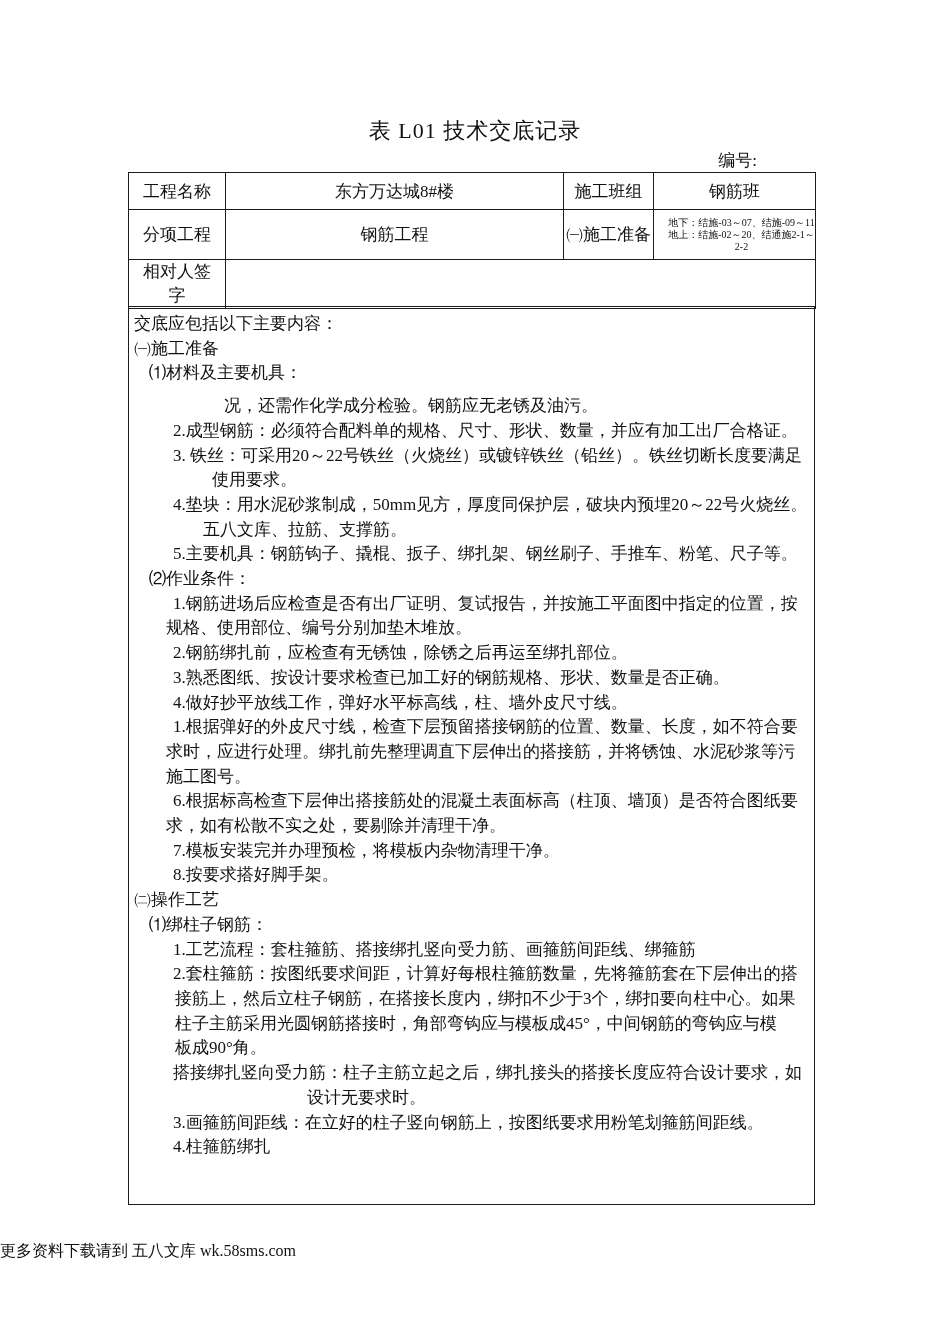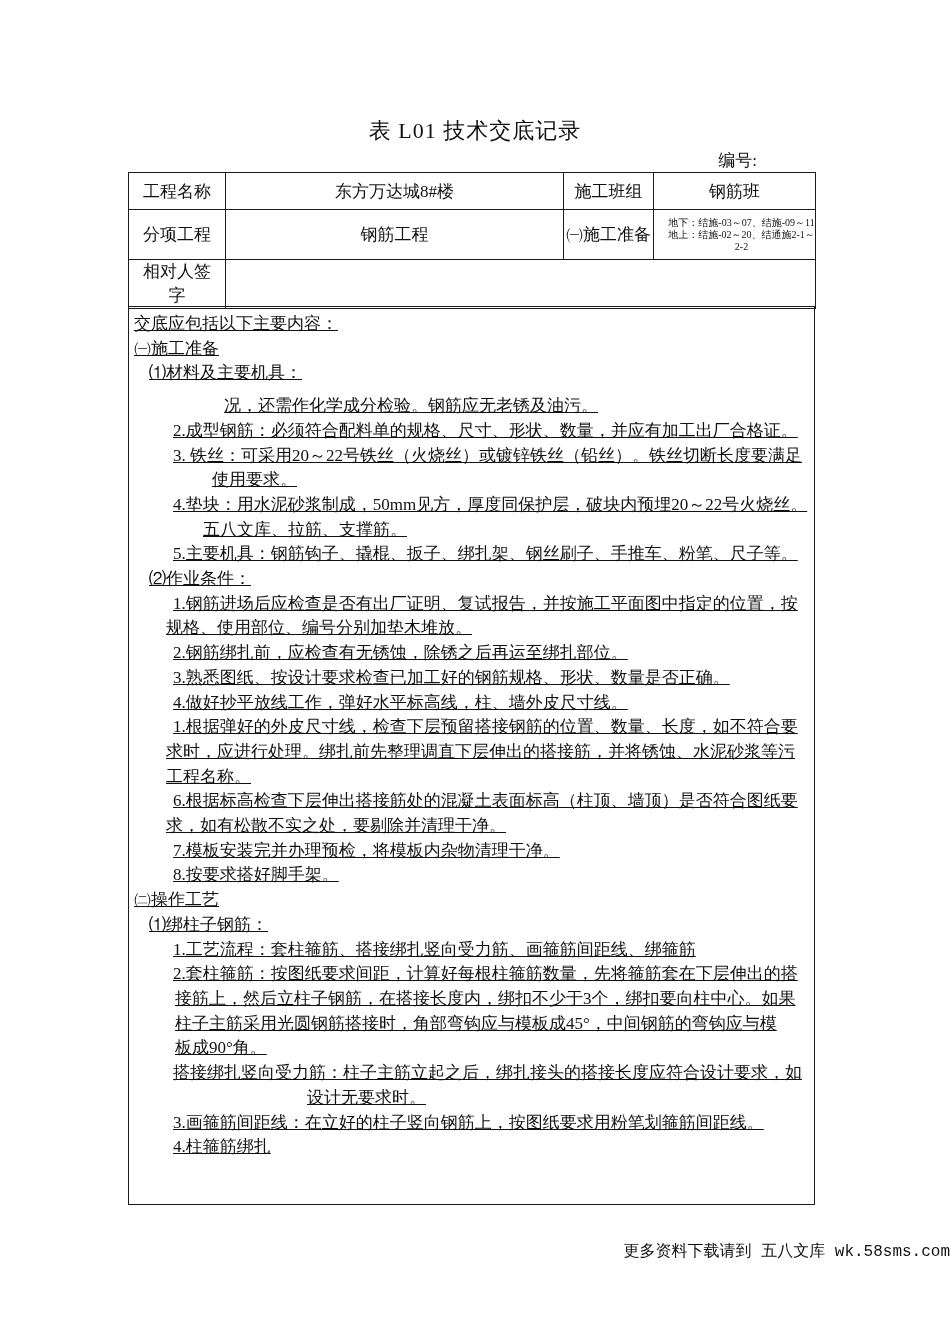--- a/index.html
+++ b/index.html
@@ -67,43 +67,41 @@
   .content-box {
     position: absolute;
     top: 306px;
     left: 128px;
     width: 687px;
     height: 899px;
     border: 1.6px solid #1c1c1c;
     padding-top: 5px;
     font-size: 17px;
     overflow: hidden;
-    text-decoration: underline;
   }
   .content-box .line {
     line-height: 24.7px;
     white-space: nowrap;
   }
   .ind0 { padding-left: 5px; }
   .ind1 { padding-left: 20px; }
   .ind2 { padding-left: 44px; }
   .ind3 { padding-left: 95px; margin-top: 8px; }
   .ind4 { padding-left: 83px; }
   .ind5 { padding-left: 74px; }
   .ind6 { padding-left: 37px; }
   .ind7 { padding-left: 46px; }
   .ind8 { padding-left: 178px; }
   .page-footer {
     position: absolute;
     top: 1241px;
     left: 0;
     width: 100%;
-    text-align: right;
+    text-align: left;
     font-size: 16px;
-    font-family: Liberation Mono, monospace;
   }
 </style>
 </head>
 <body>
 
 <div class="page">
 
   <div class="doc-title">表 L01 技术交底记录</div>
 
   <div class="doc-no-row">
@@ -156,21 +154,21 @@
       <div class="line ind5">五八文库、拉筋、支撑筋。</div>
       <div class="line ind2">5.主要机具：钢筋钩子、撬棍、扳子、绑扎架、钢丝刷子、手推车、粉笔、尺子等。</div>
       <div class="line ind1">⑵作业条件：</div>
       <div class="line ind2">1.钢筋进场后应检查是否有出厂证明、复试报告，并按施工平面图中指定的位置，按</div>
       <div class="line ind6">规格、使用部位、编号分别加垫木堆放。</div>
       <div class="line ind2">2.钢筋绑扎前，应检查有无锈蚀，除锈之后再运至绑扎部位。</div>
       <div class="line ind2">3.熟悉图纸、按设计要求检查已加工好的钢筋规格、形状、数量是否正确。</div>
       <div class="line ind2">4.做好抄平放线工作，弹好水平标高线，柱、墙外皮尺寸线。</div>
       <div class="line ind2">1.根据弹好的外皮尺寸线，检查下层预留搭接钢筋的位置、数量、长度，如不符合要</div>
       <div class="line ind6">求时，应进行处理。绑扎前先整理调直下层伸出的搭接筋，并将锈蚀、水泥砂浆等污</div>
-      <div class="line ind6">工程名称。</div>
+      <div class="line ind6">施工图号。</div>
       <div class="line ind2">6.根据标高检查下层伸出搭接筋处的混凝土表面标高（柱顶、墙顶）是否符合图纸要</div>
       <div class="line ind6">求，如有松散不实之处，要剔除并清理干净。</div>
       <div class="line ind2">7.模板安装完并办理预检，将模板内杂物清理干净。</div>
       <div class="line ind2">8.按要求搭好脚手架。</div>
       <div class="line ind0">㈡操作工艺</div>
       <div class="line ind1">⑴绑柱子钢筋：</div>
       <div class="line ind2">1.工艺流程：套柱箍筋、搭接绑扎竖向受力筋、画箍筋间距线、绑箍筋</div>
       <div class="line ind2">2.套柱箍筋：按图纸要求间距，计算好每根柱箍筋数量，先将箍筋套在下层伸出的搭</div>
       <div class="line ind7">接筋上，然后立柱子钢筋，在搭接长度内，绑扣不少于3个，绑扣要向柱中心。如果</div>
       <div class="line ind7">柱子主筋采用光圆钢筋搭接时，角部弯钩应与模板成45°，中间钢筋的弯钩应与模</div>

